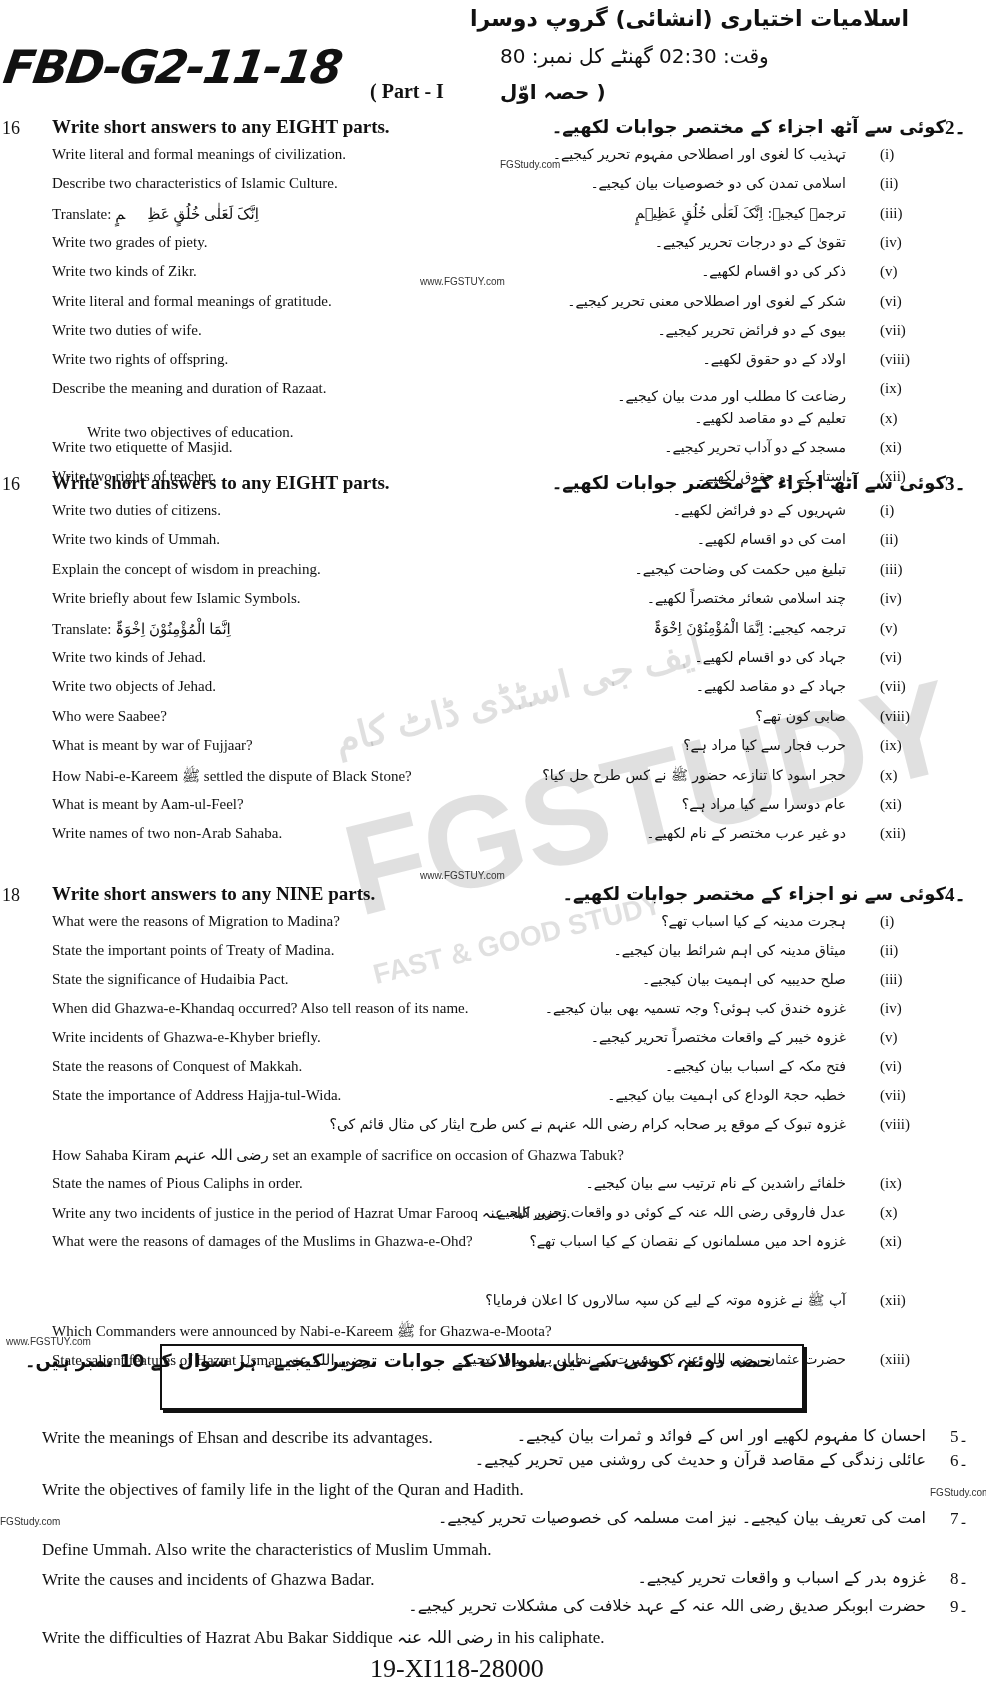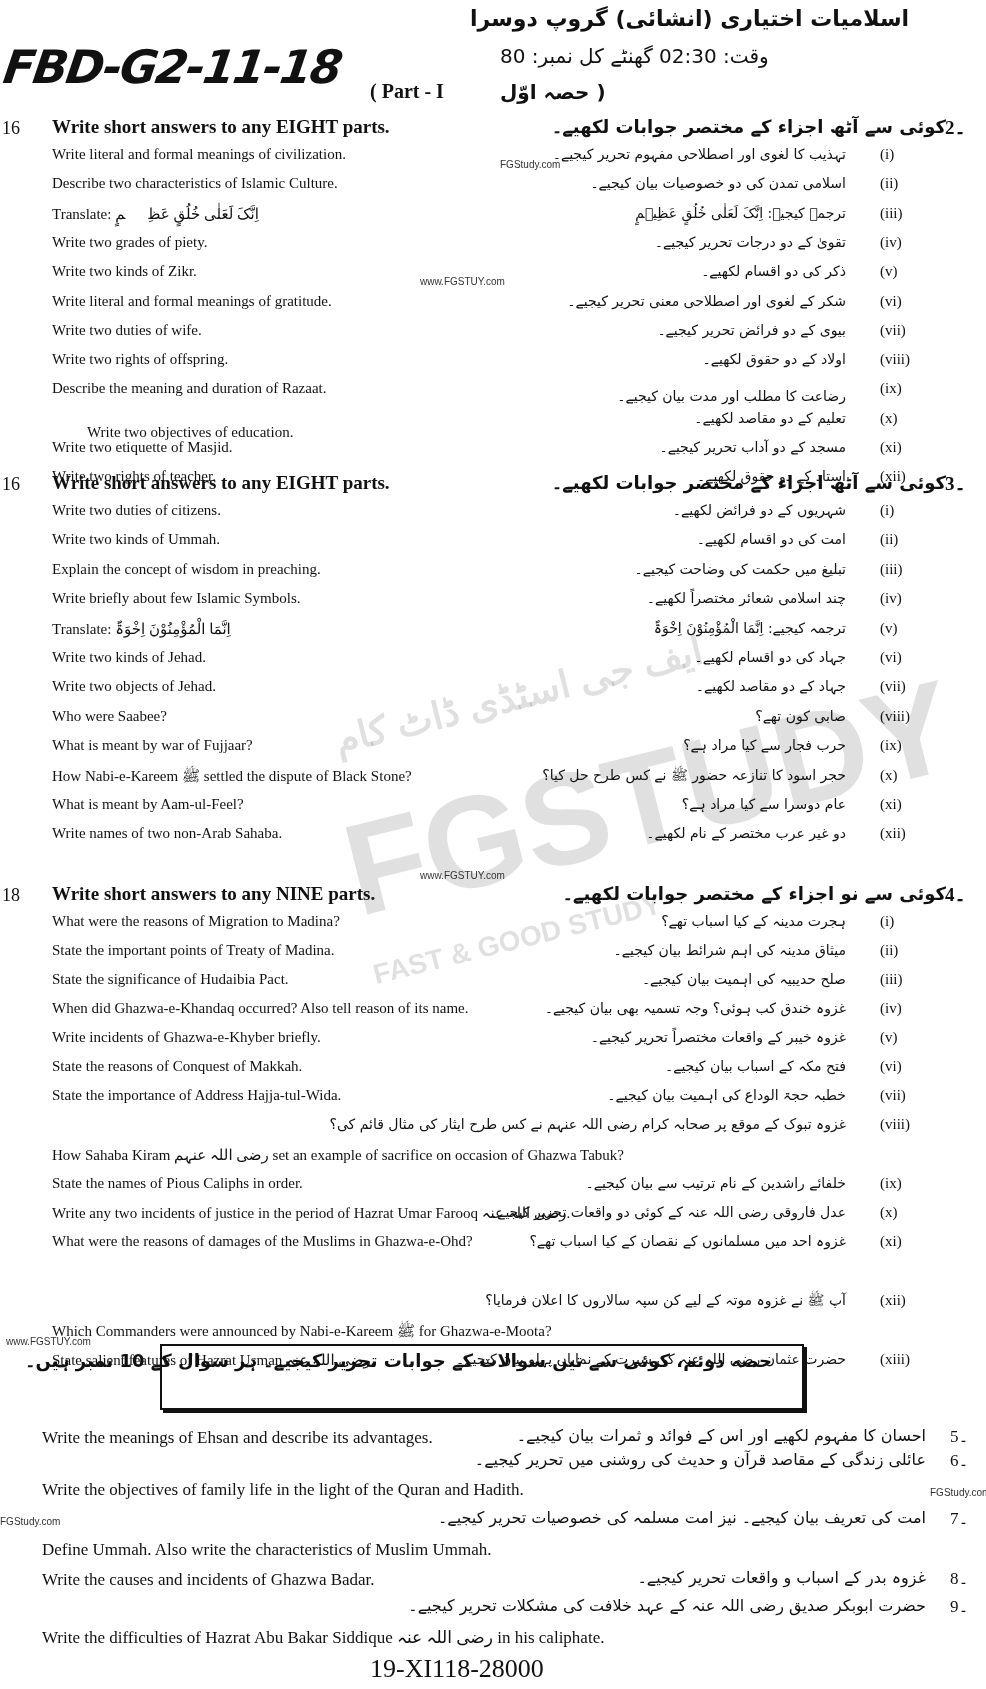--- a/index.html
+++ b/index.html
@@ -98,21 +98,21 @@
     <div class="abs part-item" style="left: 52px; top: 351.1px;">Write two rights of offspring.</div>
     <div class="abs ur-item urdu" style="right: 140px; top: 351.1px;">اولاد کے دو حقوق لکھیے۔</div>
     <div class="abs roman" style="left: 880px; top: 351.1px;">(viii)</div>
     <div class="abs part-item" style="left: 52px; top: 380.4px;">Describe the meaning and duration of Razaat.</div>
     <div class="abs ur-item urdu" style="right: 140px; top: 380.4px; margin-top: 8px;">رضاعت کا مطلب اور مدت بیان کیجیے۔</div>
     <div class="abs roman" style="left: 880px; top: 380.4px;">(ix)</div>
     <div class="abs part-item" style="left: 52px; top: 424px; margin-left: 35px;">Write two objectives of education.</div>
     <div class="abs ur-item urdu" style="right: 140px; top: 409.7px;">تعلیم کے دو مقاصد لکھیے۔</div>
     <div class="abs roman" style="left: 880px; top: 409.7px;">(x)</div>
     <div class="abs part-item" style="left: 52px; top: 439px; text-align: center;">Write two etiquette of Masjid.</div>
-    <div class="abs ur-item urdu" style="right: 140px; top: 439px;">مسجد کے دو آداب تحریر کیجیے۔</div>
+    <div class="abs ur-item urdu" style="right: 140px; top: 439px; font-family: Liberation Serif, serif;">مسجد کے دو آداب تحریر کیجیے۔</div>
     <div class="abs roman" style="left: 880px; top: 439px;">(xi)</div>
     <div class="abs part-item" style="left: 52px; top: 468.3px;">Write two rights of teacher.</div>
     <div class="abs ur-item urdu" style="right: 140px; top: 468.3px;">استاد کے دو حقوق لکھیے۔</div>
     <div class="abs roman" style="left: 880px; top: 468.3px;">(xii)</div>
     <div class="abs part-item" style="left: 52px; top: 502px;">Write two duties of citizens.</div>
     <div class="abs ur-item urdu" style="right: 140px; top: 502px;">شہریوں کے دو فرائض لکھیے۔</div>
     <div class="abs roman" style="left: 880px; top: 502px;">(i)</div>
     <div class="abs part-item" style="left: 52px; top: 531.4px;">Write two kinds of Ummah.</div>
     <div class="abs ur-item urdu" style="right: 140px; top: 531.4px;">امت کی دو اقسام لکھیے۔</div>
     <div class="abs roman" style="left: 880px; top: 531.4px;">(ii)</div>

